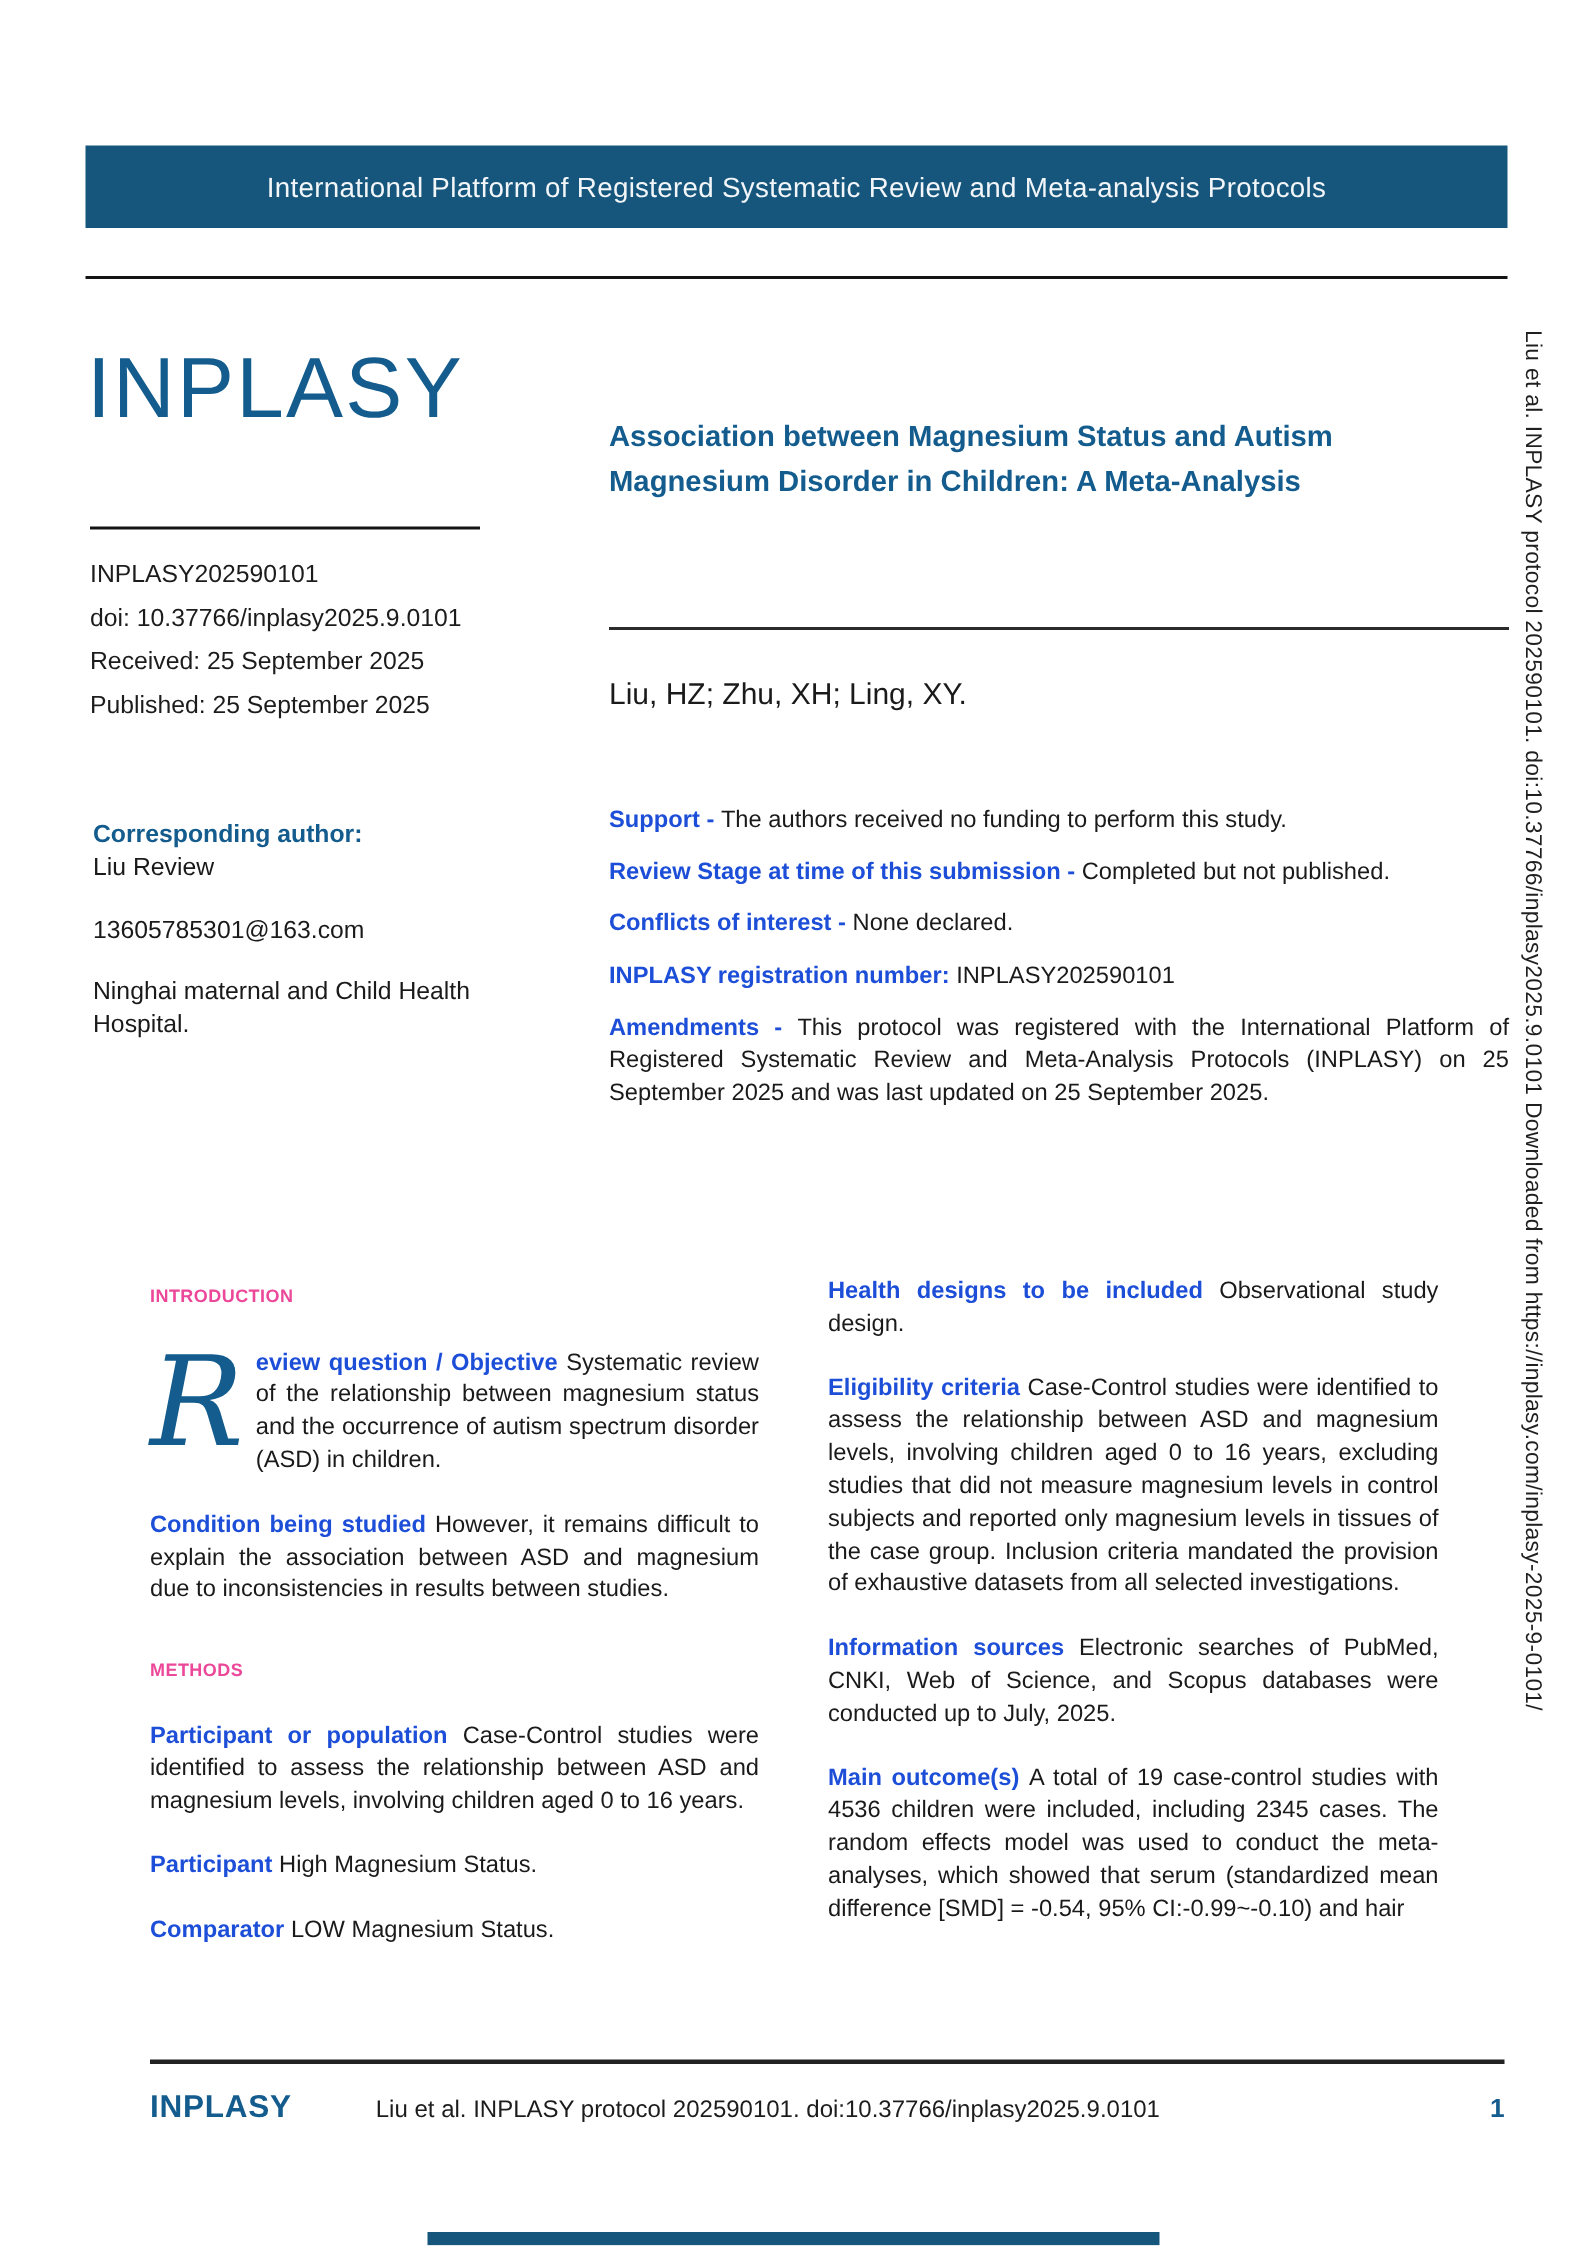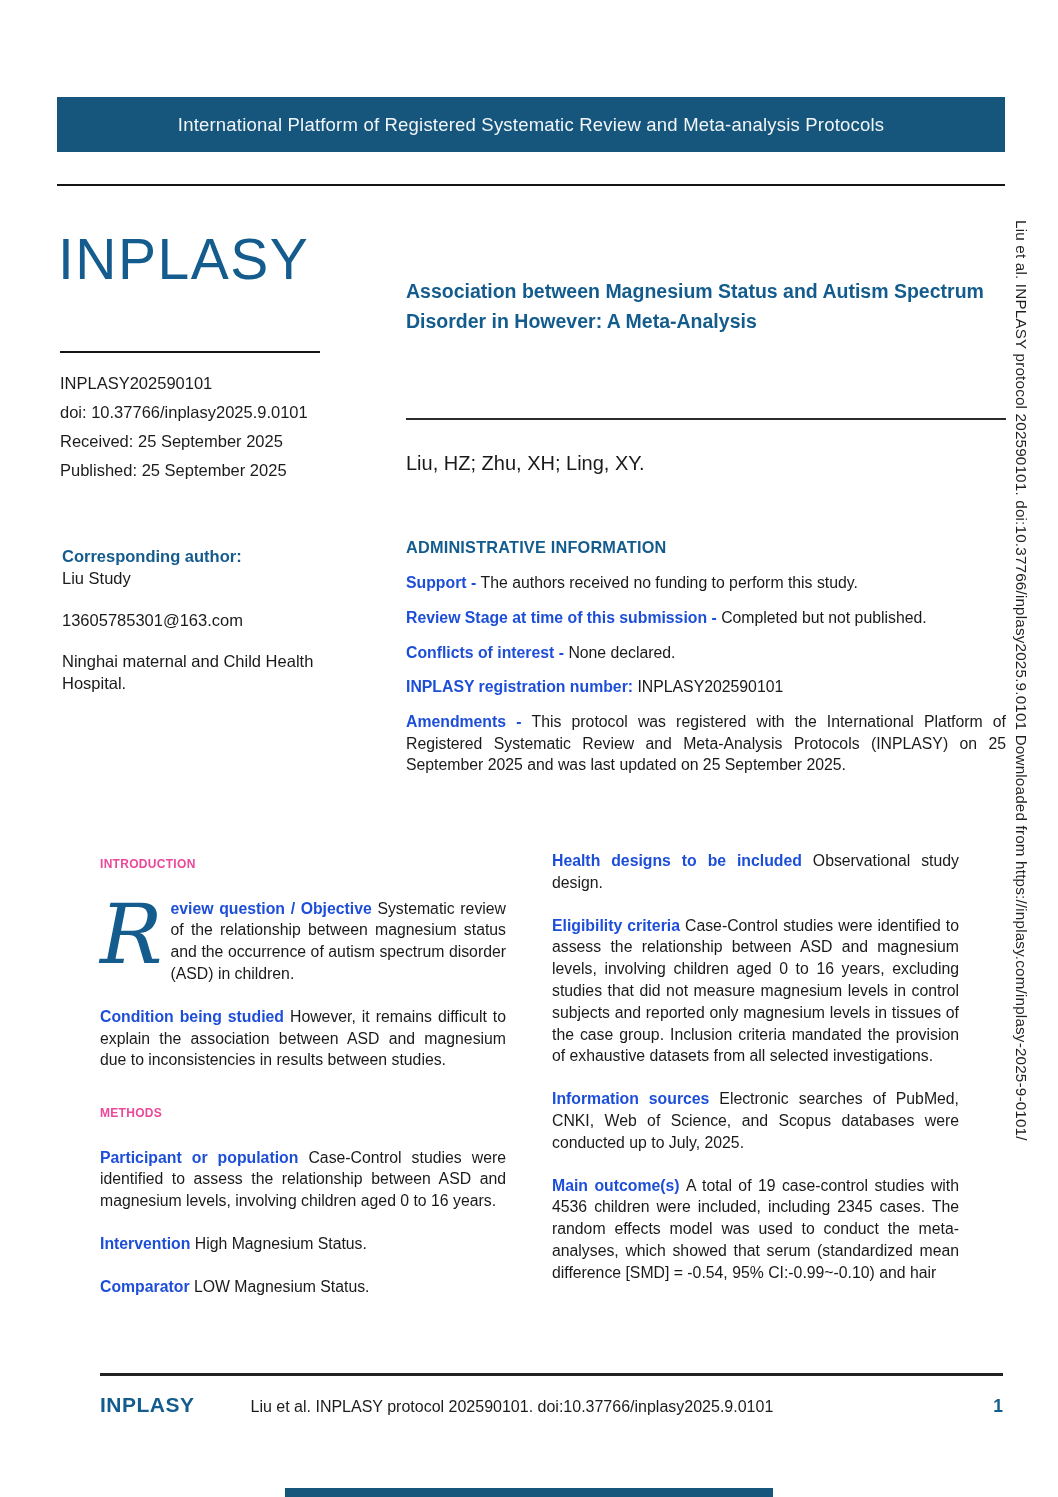--- a/index.html
+++ b/index.html
@@ -85,47 +85,46 @@
 
   <div class="meta">
     <div>INPLASY202590101</div>
     <div>doi: 10.37766/inplasy2025.9.0101</div>
     <div>Received: 25 September 2025</div>
     <div class="published">Published: 25 September 2025</div>
   </div>
 
   <div class="corr">
     <div class="blue-bold">Corresponding author:</div>
-    <div>Liu Study</div>
+    <div>Liu Review</div>
     <div class="gap"></div>
     <div>13605785301@163.com</div>
     <div class="gap"></div>
     <div>Ninghai maternal and Child Health Hospital.</div>
   </div>
 
-  <div class="title">Association between Magnesium Status and Autism Spectrum Disorder in However: A Meta-Analysis</div>
+  <div class="title">Association between Magnesium Status and Autism Magnesium Disorder in Children: A Meta-Analysis</div>
   <div class="rule rule-authors"></div>
   <div class="authors">Liu, HZ; Zhu, XH; Ling, XY.</div>
 
   <div class="admin">
-    <h2>ADMINISTRATIVE INFORMATION</h2>
     <p><span class="lbl">Support - </span><span>The authors received no funding to perform this study.</span></p>
     <p><span class="lbl">Review Stage at time of this submission - </span><span>Completed but not published.</span></p>
     <p><span class="lbl">Conflicts of interest - </span><span>None declared.</span></p>
     <p><span class="lbl">INPLASY registration number: </span><span>INPLASY202590101</span></p>
     <p><span class="lbl">Amendments - </span><span>This protocol was registered with the International Platform of Registered Systematic Review and Meta-Analysis Protocols (INPLASY) on 25 September 2025 and was last updated on 25 September 2025.</span></p>
   </div>
 
   <div class="col col-left">
     <h2>INTRODUCTION</h2>
     <p><span class="dropcap">R</span><span class="lbl">eview question / Objective </span><span>Systematic review of the relationship between magnesium status and the occurrence of autism spectrum disorder (ASD) in children.</span></p>
     <p><span class="lbl">Condition being studied </span><span>However, it remains difficult to explain the association between ASD and magnesium due to inconsistencies in results between studies.</span></p>
     <h2 class="methods">METHODS</h2>
     <p><span class="lbl">Participant or population </span><span>Case-Control studies were identified to assess the relationship between ASD and magnesium levels, involving children aged 0 to 16 years.</span></p>
-    <p><span class="lbl">Intervention </span><span>High Magnesium Status.</span></p>
+    <p><span class="lbl">Participant </span><span>High Magnesium Status.</span></p>
     <p><span class="lbl">Comparator </span><span>LOW Magnesium Status.</span></p>
   </div>
 
   <div class="col col-right">
     <p><span class="lbl">Health designs to be included </span><span>Observational study design.</span></p>
     <p><span class="lbl">Eligibility criteria </span><span>Case-Control studies were identified to assess the relationship between ASD and magnesium levels, involving children aged 0 to 16 years, excluding studies that did not measure magnesium levels in control subjects and reported only magnesium levels in tissues of the case group. Inclusion criteria mandated the provision of exhaustive datasets from all selected investigations.</span></p>
     <p><span class="lbl">Information sources </span><span>Electronic searches of PubMed, CNKI, Web of Science, and Scopus databases were conducted up to July, 2025.</span></p>
     <p><span class="lbl">Main outcome(s) </span><span>A total of 19 case-control studies with 4536 children were included, including 2345 cases. The random effects model was used to conduct the meta-analyses, which showed that serum (standardized mean difference [SMD] = -0.54, 95% CI:-0.99~-0.10) and hair</span></p>
   </div>
 

